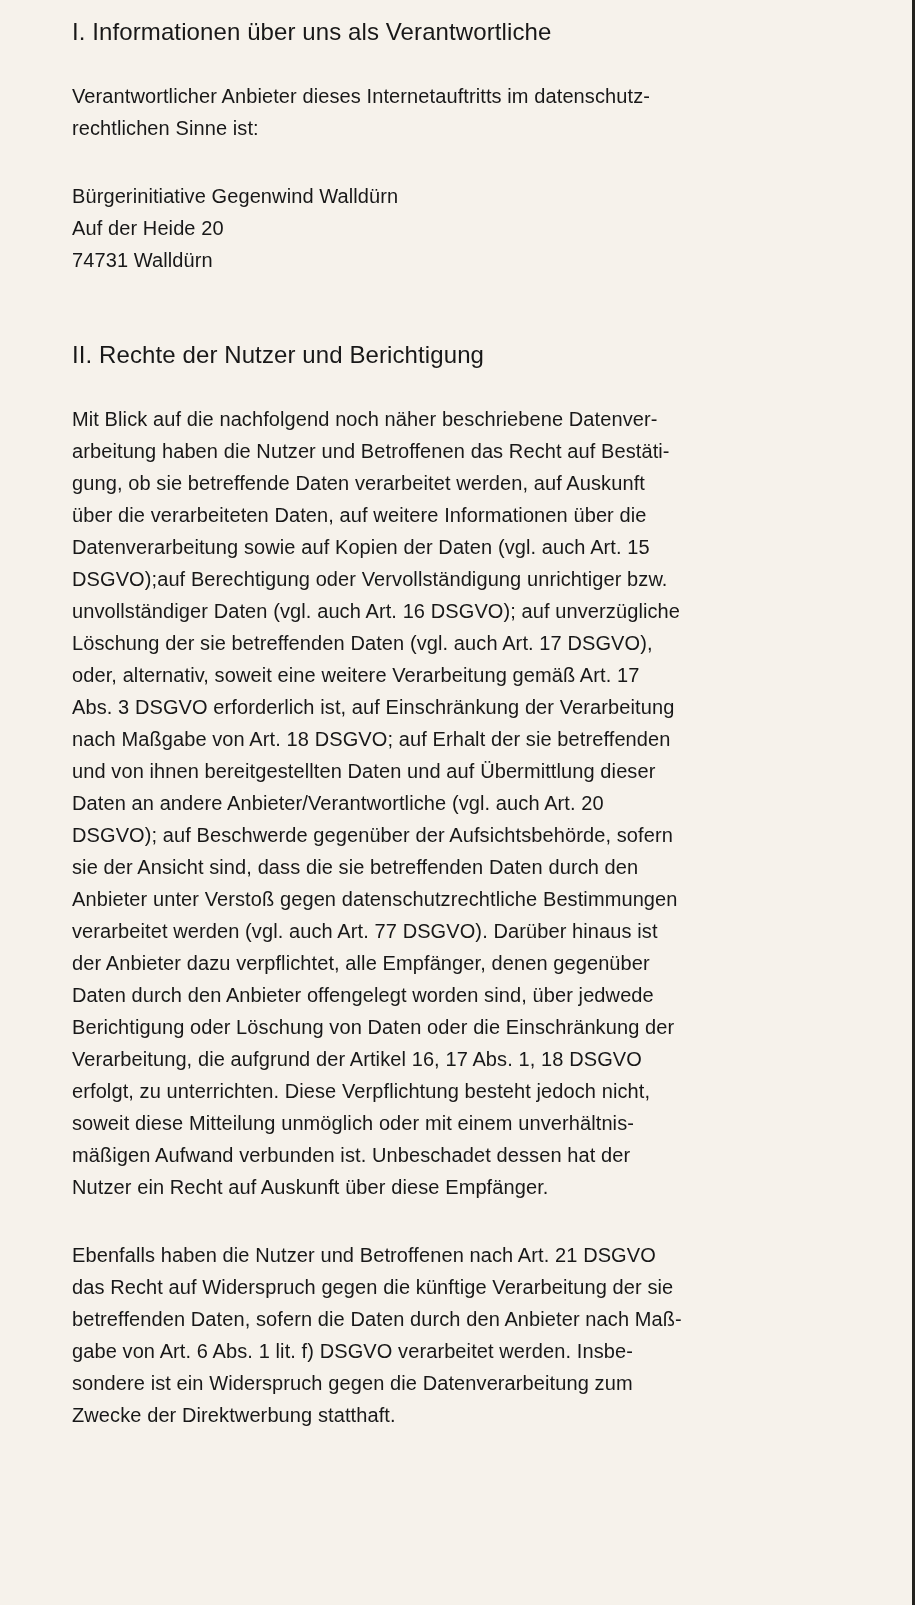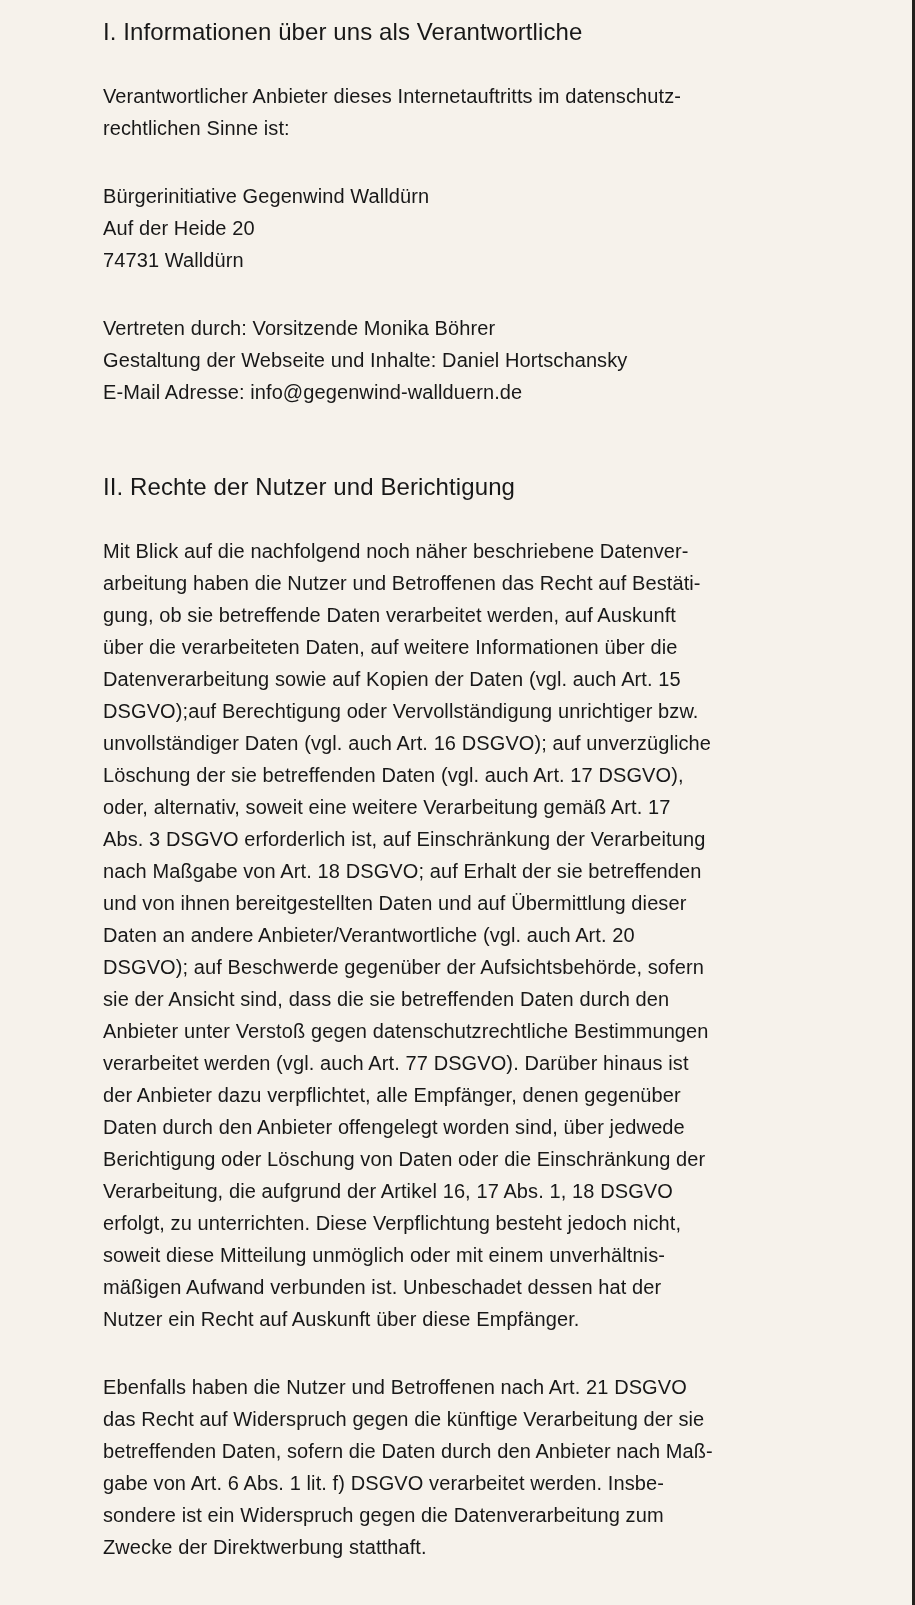--- a/index.html
+++ b/index.html
@@ -9,21 +9,21 @@
   body {
     width: 915px;
     height: 1605px;
     background: #F6F2EB;
     color: #181818;
     font-family: "Liberation Sans", sans-serif;
     position: relative;
     overflow: hidden;
   }
   .page {
-    padding: 14px 0 0 103px;
+    padding: 14px 0 0 72px;
   }
   .doc-heading {
     font-size: 24px;
     line-height: 36px;
     font-weight: normal;
     margin: 0 0 30px 0;
     letter-spacing: 0.1px;
   }
   .section-rights .doc-heading {
     margin-top: 61px;
@@ -53,23 +53,20 @@
   <section class="section-responsible">
     <h2 class="doc-heading">I. Informationen über uns als Verantwortliche</h2>
 
     <p class="doc-paragraph">Verantwortlicher Anbieter dieses Internetauftritts im datenschutz-
 rechtlichen Sinne ist:</p>
 
     <p class="doc-paragraph">Bürgerinitiative Gegenwind Walldürn
 Auf der Heide 20
 74731 Walldürn</p>
 
-    <p class="doc-paragraph">Vertreten durch: Vorsitzende Monika Böhrer
-Gestaltung der Webseite und Inhalte: Daniel Hortschansky
-E-Mail Adresse: info@gegenwind-wallduern.de</p>
   </section>
 
   <section class="section-rights">
     <h2 class="doc-heading">II. Rechte der Nutzer und Berichtigung</h2>
 
     <p class="doc-paragraph">Mit Blick auf die nachfolgend noch näher beschriebene Datenver-
 arbeitung haben die Nutzer und Betroffenen das Recht auf Bestäti-
 gung, ob sie betreffende Daten verarbeitet werden, auf Auskunft
 über die verarbeiteten Daten, auf weitere Informationen über die
 Datenverarbeitung sowie auf Kopien der Daten (vgl. auch Art. 15

